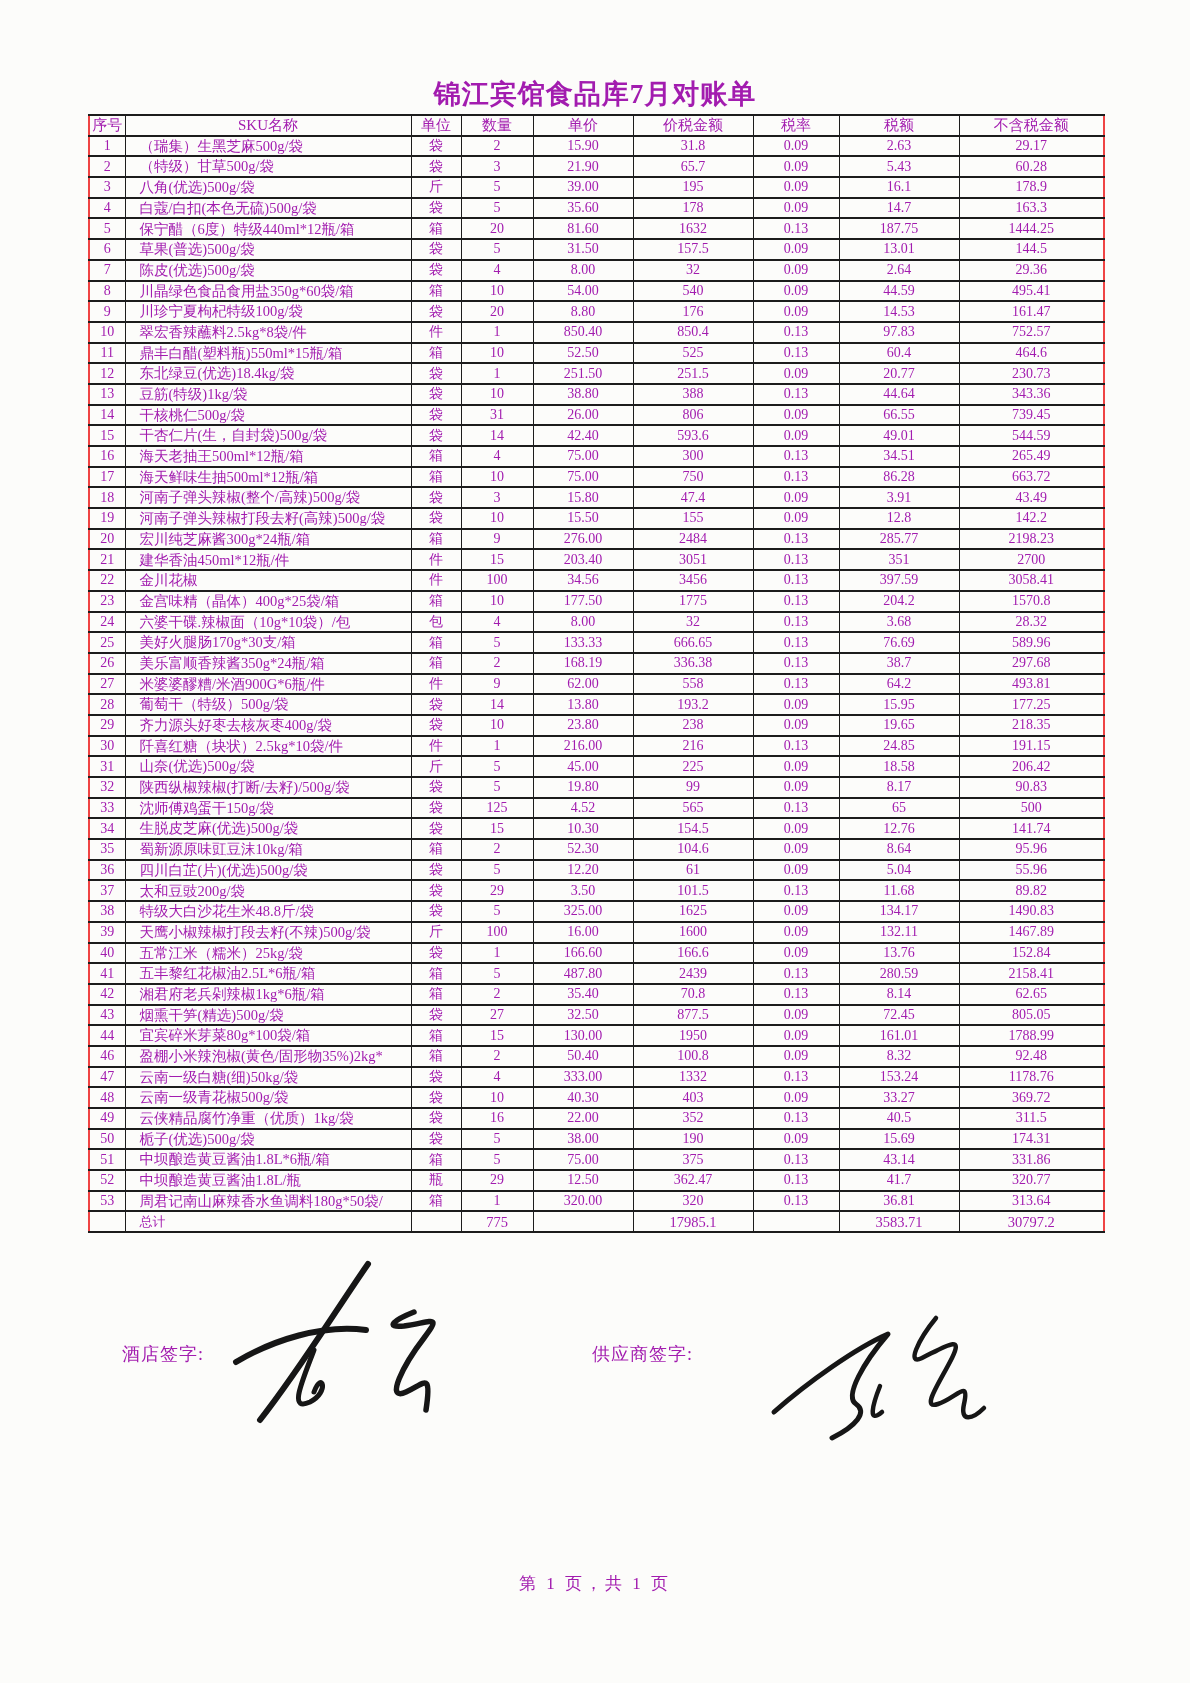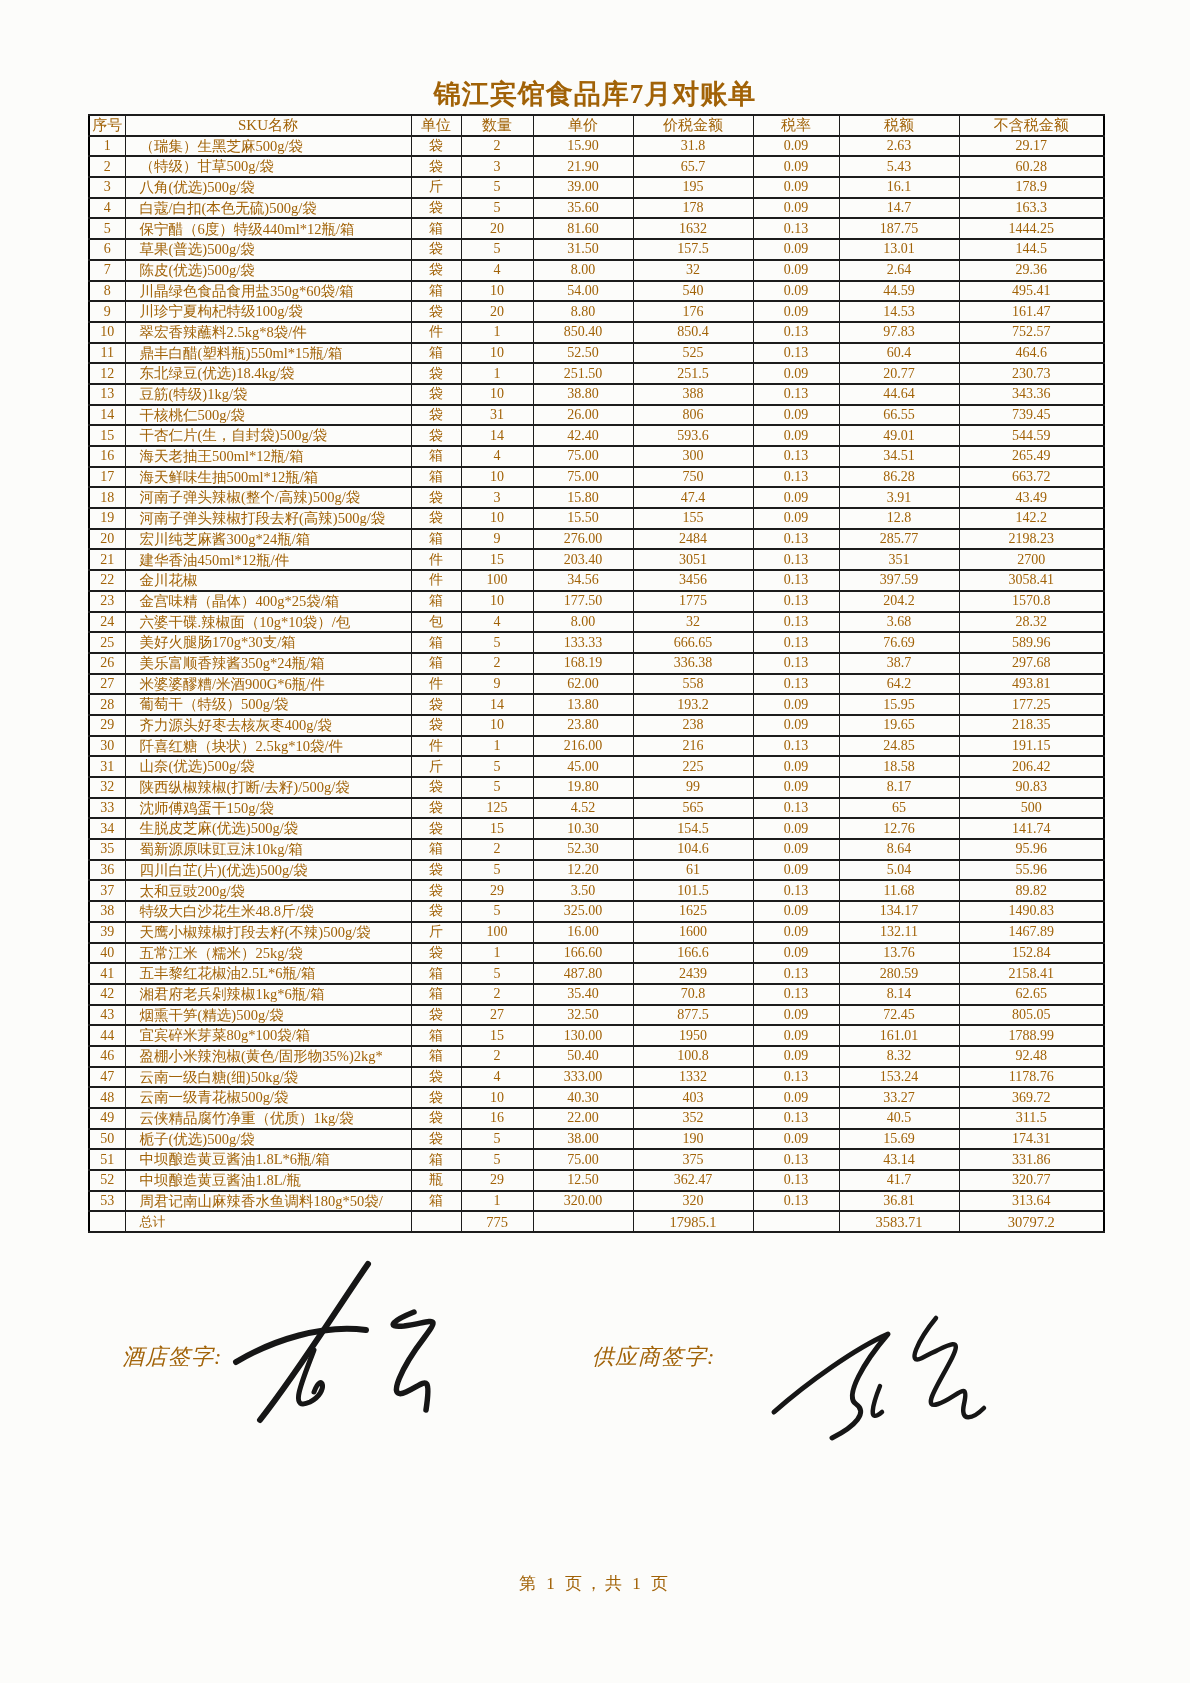--- a/index.html
+++ b/index.html
@@ -1,21 +1,21 @@
 <!DOCTYPE html>
 <html lang="zh"><head>
 <meta charset="utf-8">
 <style>
   html,body{margin:0;padding:0;background:#e9e9e7;}
   .page{
     position:relative;
     width:1190px;height:1683px;
     margin:0 auto;
     background:#fcfcfa;
-    color:#a16207;
+    color:#a21caf;
     font-family:"Liberation Serif","DejaVu Serif",serif;
     overflow:hidden;
     box-shadow:0 0 6px rgba(0,0,0,.25);
   }
   .doc-title{
     position:absolute;top:76px;left:0;width:100%;
     text-align:center;
     font-size:27px;font-weight:bold;letter-spacing:1px;
   }
   table.ledger{
@@ -31,30 +31,30 @@
     border-bottom:2px solid #1c1c1c;
     height:18.7px;
     padding:0;
     font-size:14px;
     font-weight:normal;
     text-align:center;
     line-height:1;
     white-space:nowrap;
     overflow:hidden;
   }
-  table.ledger{border:2px solid #000000;}
+  table.ledger{border:2px solid #ef4444;}
   table.ledger th{font-size:15px;}
   table.ledger td.sku, table.ledger th.sku-h{ text-align:center; }
   table.ledger td.sku{
     text-align:left;padding-left:14px;font-size:14.5px;
   }
   tbody.total-band td{font-size:14.5px;}
   tbody.total-band td.sku{font-size:13px;}
   .sig-label{
-    position:absolute;font-size:22px;letter-spacing:1px;font-style:italic;
+    position:absolute;font-size:18px;letter-spacing:1px;
   }
   .sig-svg{position:absolute;}
   .sig-svg path{fill:none;stroke:#161616;stroke-linecap:round;stroke-linejoin:round;}
   .page-footer{
     position:absolute;top:1572px;left:0;width:100%;
     text-align:center;font-size:17px;letter-spacing:3px;
   }
 </style>
 </head>
 <body>

